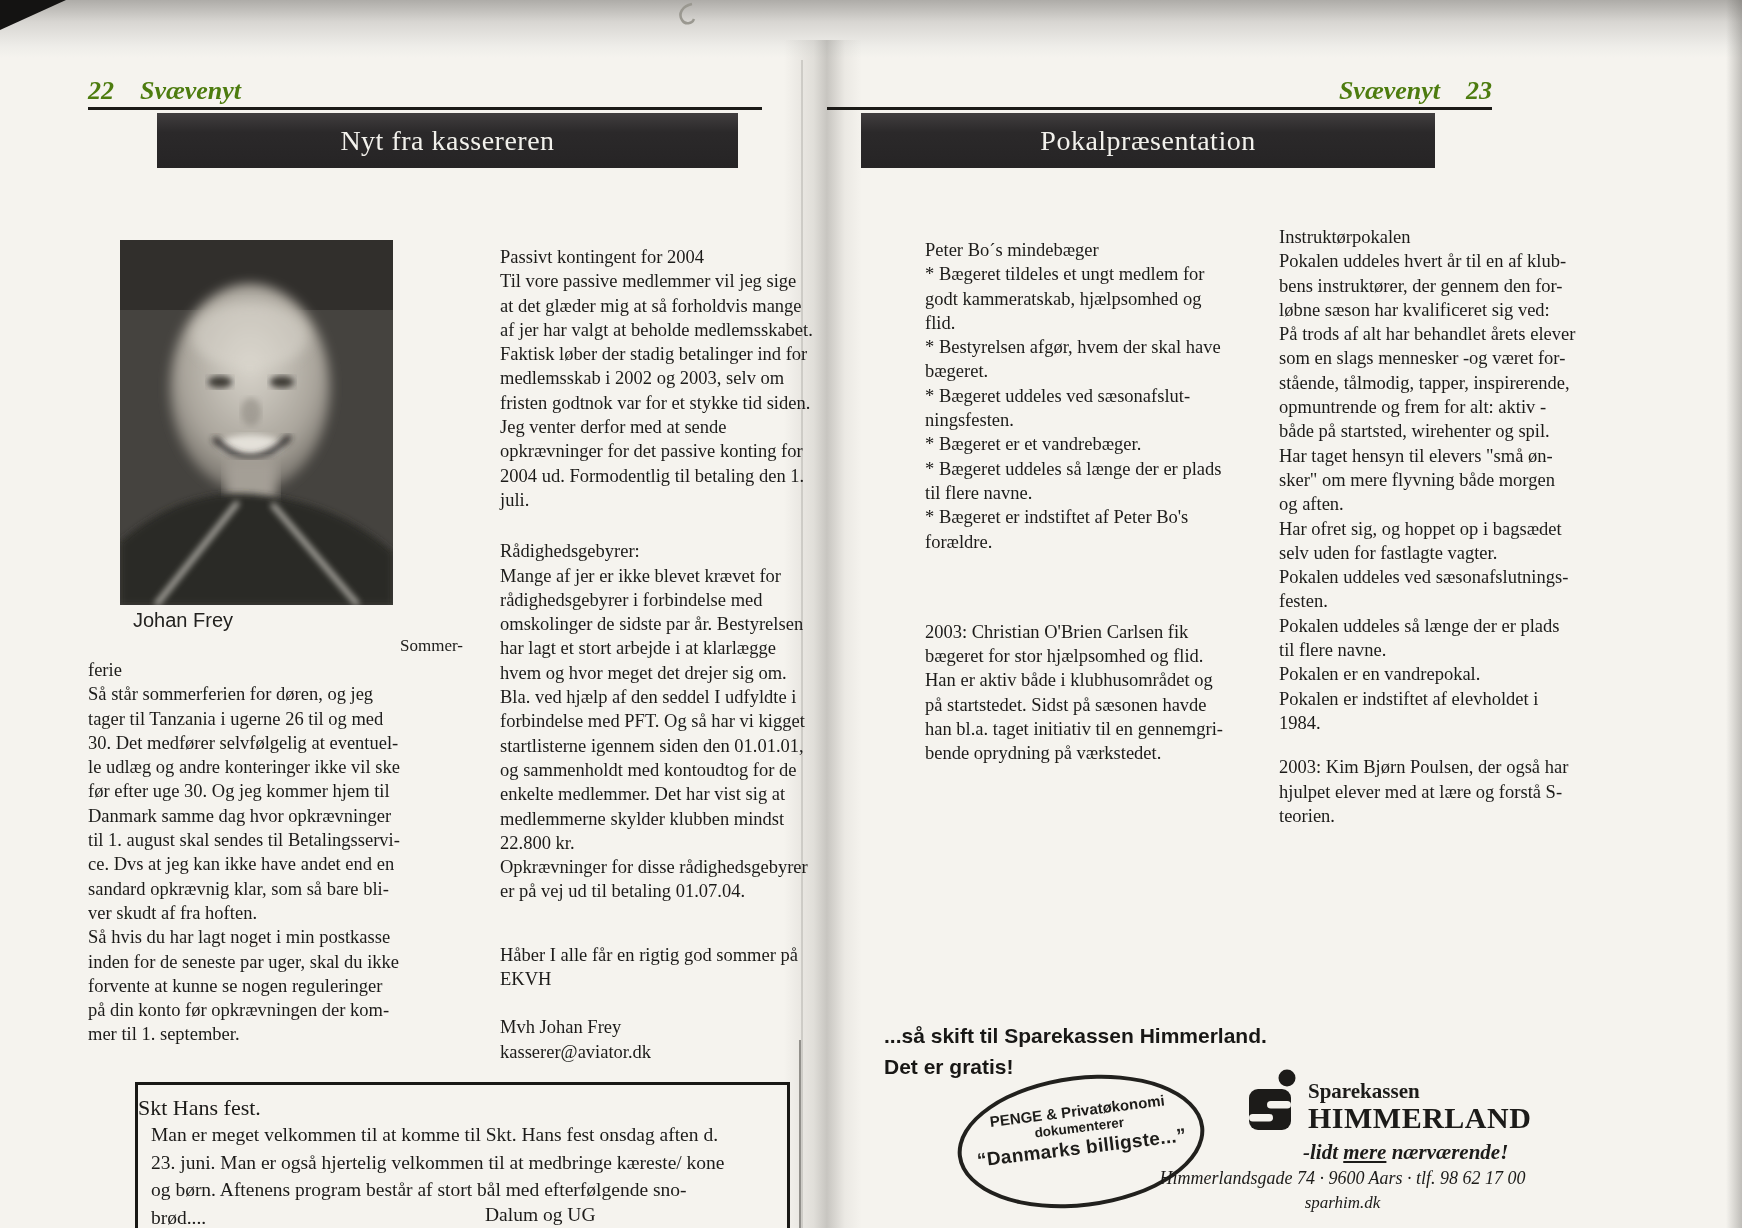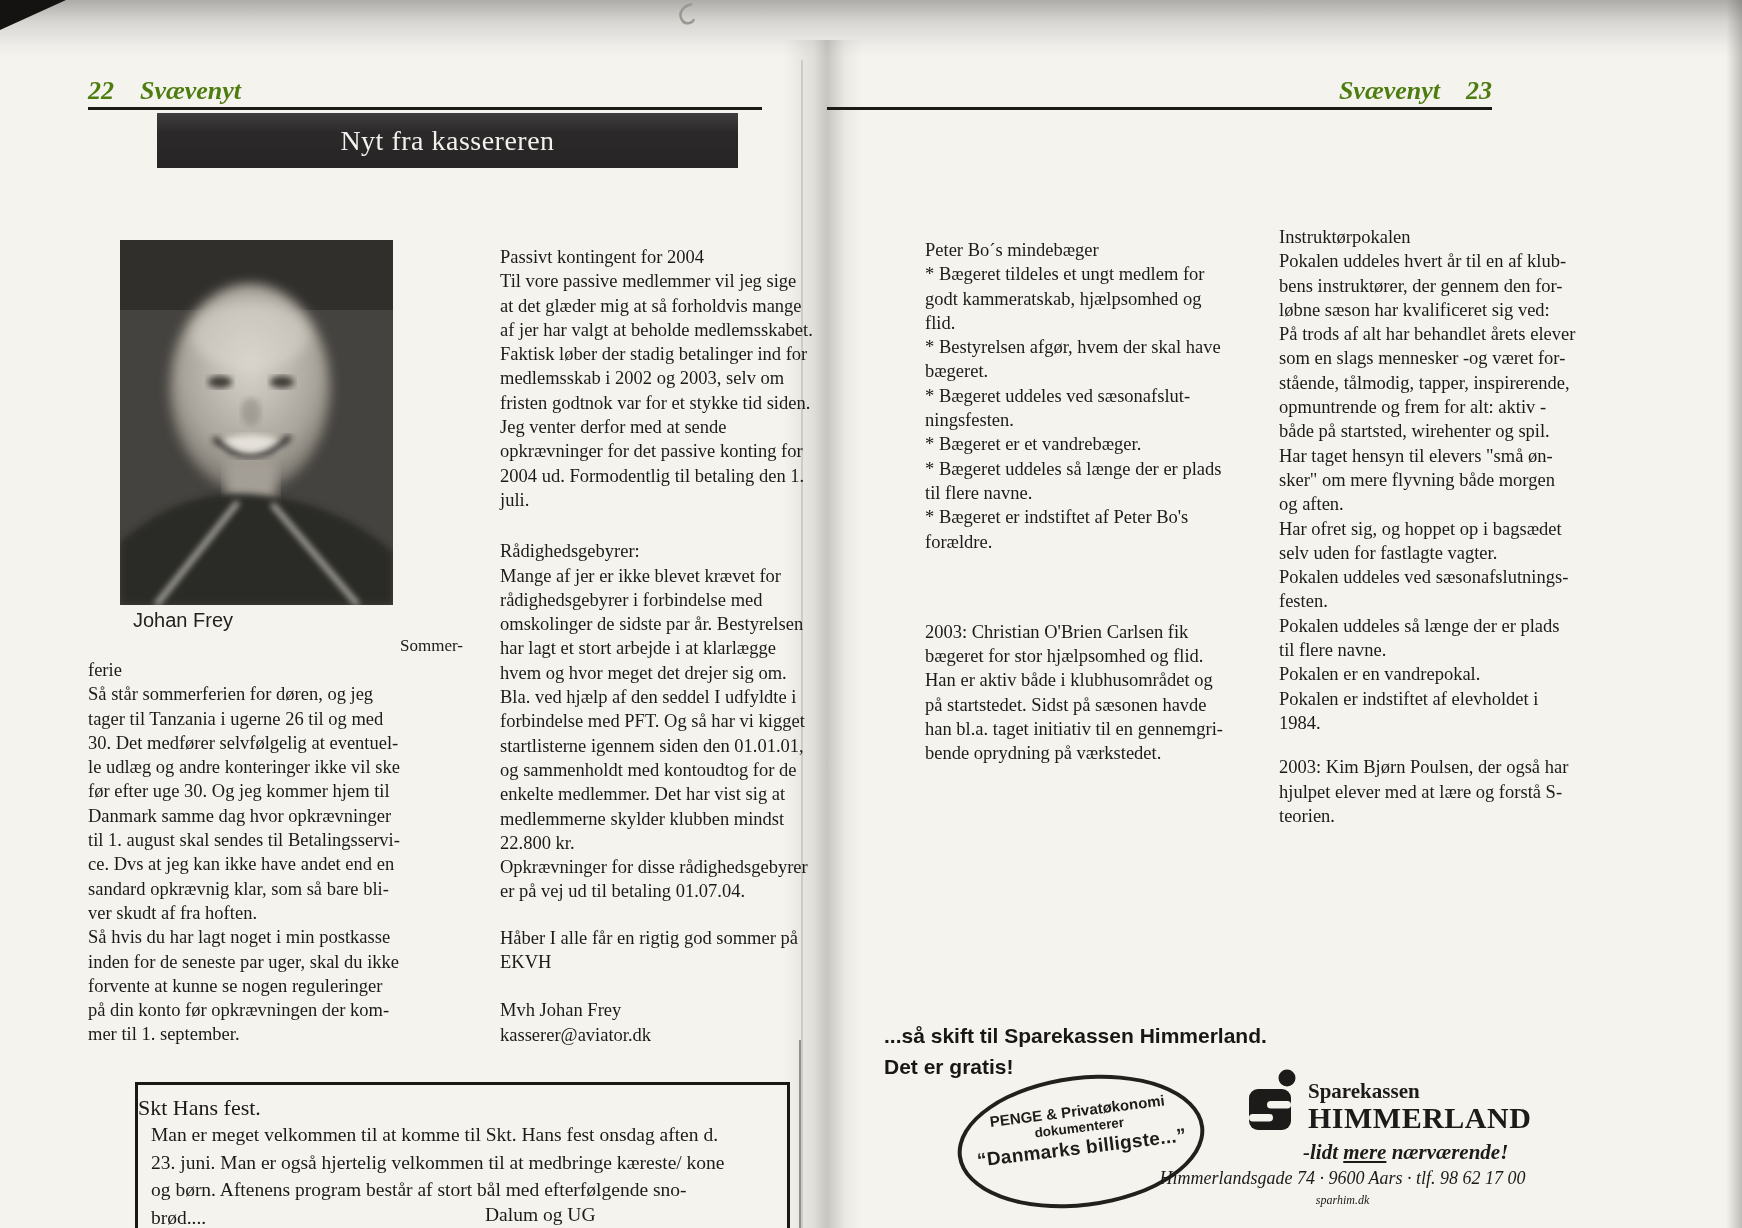--- a/index.html
+++ b/index.html
@@ -40,21 +40,21 @@
   
   #photo{position:absolute;left:120px;top:240px;width:273px;height:365px;background:#3c3a37;}
   #caption{position:absolute;left:133px;top:609px;font-family:"Liberation Sans",sans-serif;
     font-size:20px;color:#23221f;}
   #sommer{position:absolute;left:88px;top:634px;width:375px;text-align:right;font-size:17px;}
   .bodycol{font-size:18.5px;line-height:24.3px;}
   .preline{white-space:pre-line;}
   #colLL{position:absolute;left:88px;top:658px;width:382px;}
   #colLR{position:absolute;left:500px;top:245px;width:345px;}
   #colLR .h2{margin-top:27px;}
-  #colLR .p3{margin-top:22px;}
+  #colLR .p3{margin-top:39px;}
   #colLR .p4{margin-top:24px;}
 
   #box{position:absolute;left:135px;top:1082px;width:649px;height:160px;
     border:3px solid #191815;border-bottom:none;}
   #box .box-title{margin-top:10px;font-size:22px;}
   #box .box-body{position:absolute;left:13px;top:36px;width:624px;font-size:19.5px;line-height:27.5px;}
   #box .box-sig{position:absolute;left:347px;top:119px;font-size:19.5px;}
 
   
   #colRA{position:absolute;left:925px;top:238px;width:335px;}
@@ -79,21 +79,21 @@
   #stamp .s3{margin-top:2px;font-size:19px;letter-spacing:.3px;}
   #logoMark{position:absolute;left:1247px;top:1068px;}
   #logoNames{position:absolute;left:1308px;top:1080px;line-height:1.05;font-weight:bold;}
   #logoNames .n1{font-size:21px;}
   #logoNames .n2{font-size:30px;letter-spacing:.5px;}
   #tagline{position:absolute;left:1303px;top:1140px;font-size:21px;font-weight:bold;font-style:italic;}
   #tagline .u{text-decoration:underline;}
   #address{position:absolute;left:1145px;top:1168px;width:395px;text-align:center;
     font-style:italic;font-size:18px;}
   #website{position:absolute;left:1145px;top:1193px;width:395px;text-align:center;
-    font-style:italic;font-size:12px;}
+    font-style:italic;font-size:17px;}
 </style>
 </head>
 <body>
 
 <div class="canvas">
 
   <div class="top-band"></div>
   <div class="corner-wedge"></div>
   <div class="fold"></div>
   <div class="fold-line-long"></div>
@@ -203,20 +203,23 @@
 og børn. Aftenens program består af stort bål med efterfølgende sno-
 brød....</div>
     <div class="box-sig">Dalum og UG</div>
   </div>
 
   <div class="page-header" id="hdrR">
     <span>Svævenyt</span><span class="hdr-gap"></span><span>23</span>
   </div>
   <div class="rule" id="ruleR"></div>
 
+  <div class="banner" id="bannerR">
+    <span>Pokalpræsentation</span>
+  </div>
 
   <div id="colRA" class="bodycol">
     <div class="preline">Peter Bo´s mindebæger</div>
     <div class="preline">* Bægeret tildeles et ungt medlem for
 godt kammeratskab, hjælpsomhed og
 flid.
 * Bestyrelsen afgør, hvem der skal have
 bægeret.
 * Bægeret uddeles ved sæsonafslut-
 ningsfesten.

